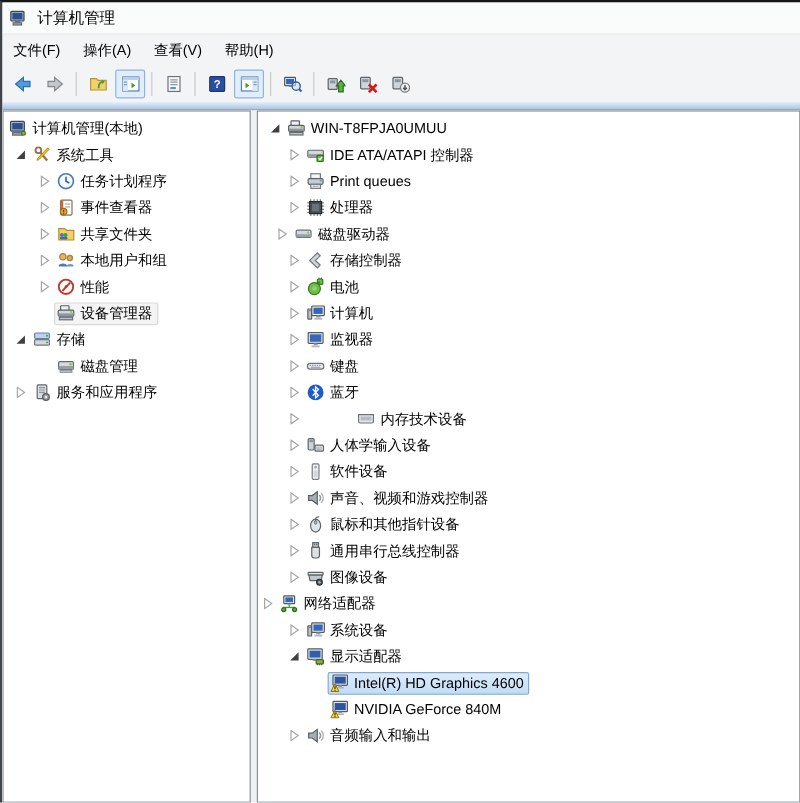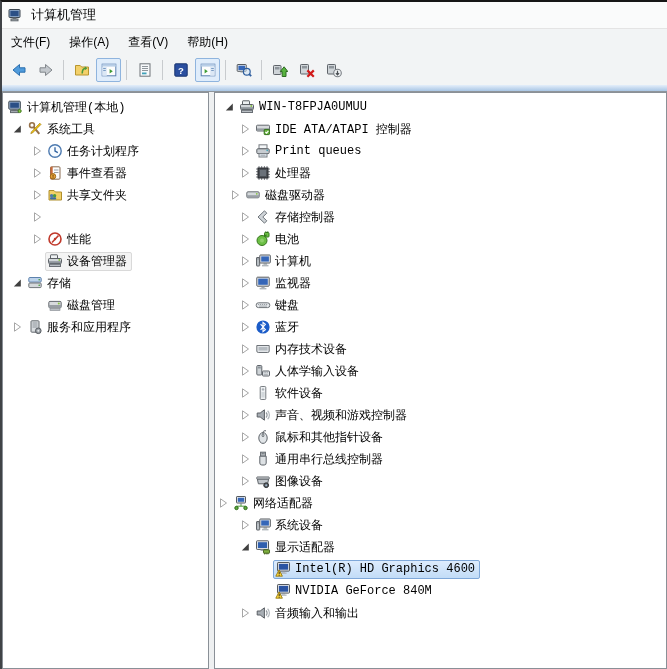--- a/index.html
+++ b/index.html
@@ -14,21 +14,21 @@
   .toolbar{height:30px;background:#f2f4f5;display:flex;align-items:center;padding-left:3px;}
   .tb-btn{width:25px;height:24px;display:flex;align-items:center;justify-content:center;
     border:1px solid transparent;border-radius:2px;margin:0 1px;box-sizing:border-box;}
   .tb-btn.pressed{background:#e0edfb;border-color:#8fb4de;}
   .tb-sep{width:1px;height:20px;background:#c8cbce;margin:0 4px;flex:none;}
   .toolbar-edge{height:6px;background:linear-gradient(#e4eefa,#a9c6e5);border-bottom:1px solid #8f959b;}
   .workspace{height:577px;background:#eef0f1;display:flex;align-items:stretch;}
   .pane{background:#fff;border:1px solid #8a9097;box-sizing:border-box;overflow:hidden;}
   .left-pane{width:207px;margin-right:5px;flex:none;}
   .right-pane{flex:1;}
-  .tree{padding-top:3px;font-family:Liberation Mono, monospace;}
+  .tree{padding-top:3px;}
   .tree-row{height:22px;display:flex;align-items:center;white-space:nowrap;font-size:12px;color:#000;}
   .expander{width:16px;height:16px;flex:none;display:flex;align-items:center;justify-content:center;}
   .icon16{width:16px;height:16px;flex:none;display:block;}
   .icon16 svg{display:block;}
   .sel{display:flex;align-items:center;height:19px;padding:0 4px 0 1px;
     border:1px solid transparent;border-radius:2px;box-sizing:border-box;}
   .sel .label{margin-left:4px;}
   .sel-active{background:linear-gradient(#ddecfd,#c2dcf7);border-color:#7fa8d9;}
   .sel-inactive{background:#f4f4f4;border-color:#d9d9d9;}
 </style>
@@ -254,20 +254,31 @@
               </div>
               <div class="label">共享文件夹</div>
             </div>
           </div>
           <div class="tree-row" style="padding-left: 26px;">
             <div class="expander">
               <svg width="9" height="10" viewBox="0 0 9 10">
                 <path d="M1.5 0.8 L7.5 5 L1.5 9.2 Z" fill="#ffffff" stroke="#a6a6a6"></path>
               </svg>
             </div>
+            <div class="sel">
+              <div class="icon16">
+                <svg viewBox="0 0 16 16" width="16" height="16">
+                  <circle cx="5.4" cy="5" r="2.6" fill="#e9b45c" stroke="#a9823b"></circle>
+                  <path d="M1.8 13 C1.8 9.8 9 9.8 9 13 Z" fill="#4d7ab0"></path>
+                  <circle cx="11.2" cy="6" r="2.2" fill="#dca94f" stroke="#a9823b"></circle>
+                  <path d="M8.6 13 C8.6 10.4 14.4 10.4 14.4 13 Z" fill="#6b98c6"></path>
+                </svg>
+              </div>
+              <div class="label">本地用户和组</div>
+            </div>
           </div>
           <div class="tree-row" style="padding-left: 26px;">
             <div class="expander">
               <svg width="9" height="10" viewBox="0 0 9 10">
                 <path d="M1.5 0.8 L7.5 5 L1.5 9.2 Z" fill="#ffffff" stroke="#a6a6a6"></path>
               </svg>
             </div>
             <div class="sel">
               <div class="icon16">
                 <svg viewBox="0 0 16 16" width="16" height="16">
@@ -562,21 +573,21 @@
             <div class="sel">
               <div class="icon16">
                 <svg viewBox="0 0 16 16" width="16" height="16">
                   <circle cx="8" cy="8" r="6.6" fill="#1b5cc8"></circle>
                   <path d="M5.6 5.2 L10.4 10.6 L8 12.6 L8 3.4 L10.4 5.4 L5.6 10.8" fill="none" stroke="#fff" stroke-width="1.1"></path>
                 </svg>
               </div>
               <div class="label">蓝牙</div>
             </div>
           </div>
-          <div class="tree-row" style="padding-left: 22px;">
+          <div class="tree-row" style="padding-left: 22px; gap: 42px;">
             <div class="expander">
               <svg width="9" height="10" viewBox="0 0 9 10">
                 <path d="M1.5 0.8 L7.5 5 L1.5 9.2 Z" fill="#ffffff" stroke="#a6a6a6"></path>
               </svg>
             </div>
             <div class="sel">
               <div class="icon16">
                 <svg viewBox="0 0 16 16" width="16" height="16">
                   <path d="M1.8 4.5 H14.2 V10 Q14.2 11.5 12.7 11.5 H3.3 Q1.8 11.5 1.8 10 Z" fill="#e3e6e9" stroke="#6e7378"></path>
                   <rect x="3.5" y="6" width="9" height="3.5" rx="0.5" fill="#b6bcc2"></rect>

